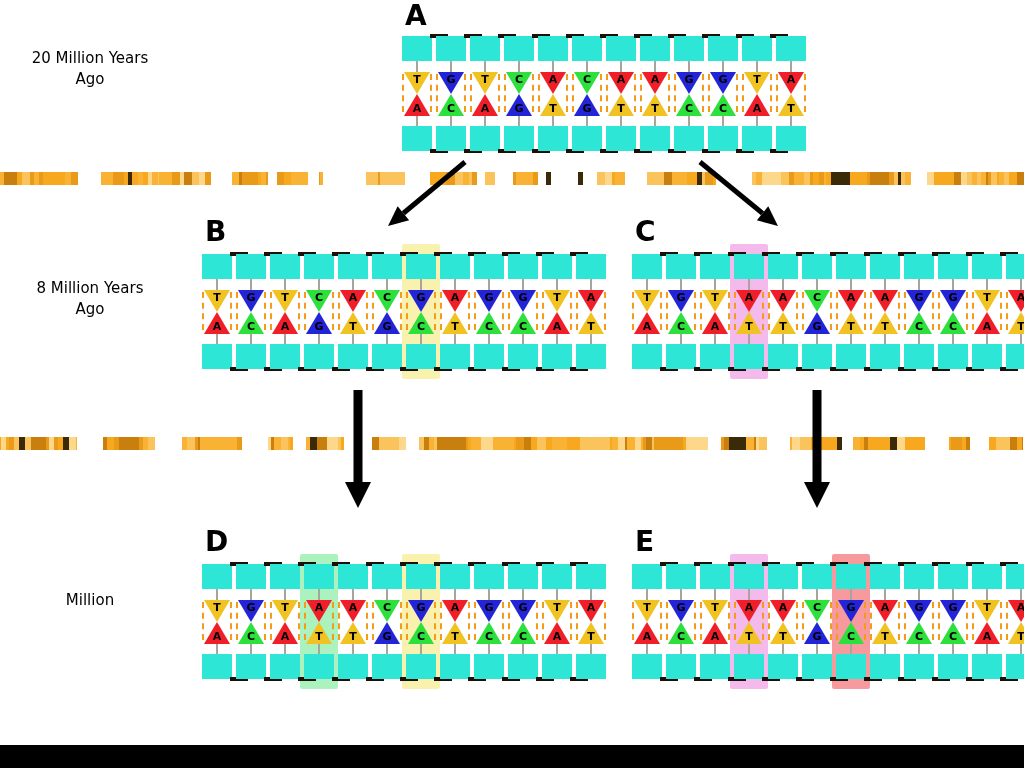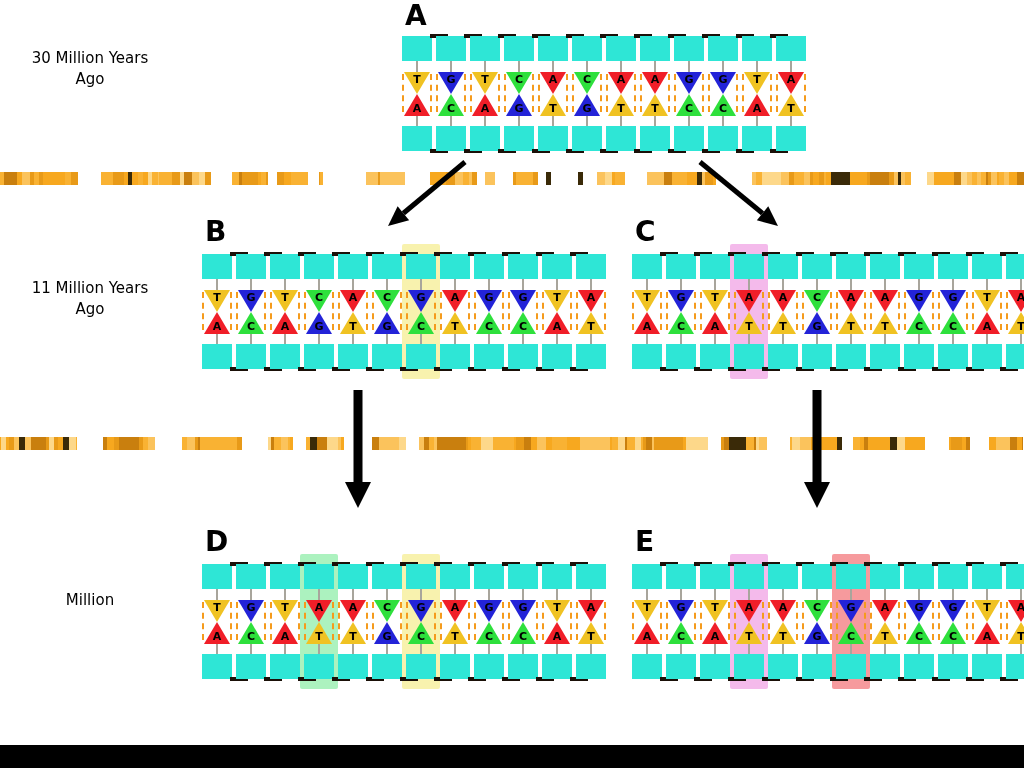--- a/index.html
+++ b/index.html
@@ -54,25 +54,25 @@
          border-left:2px dashed #f59b1c;}
 
   
   .arrow-svg{position:absolute;overflow:visible;}
 </style>
 </head>
 <body>
 
 <div id="stage">
     <div class="era-label" style="top: 48px;">
-      <div>30 Million Years</div>
+      <div>20 Million Years</div>
       <div>Ago</div>
     </div>
     <div class="era-label" style="top: 278px;">
-      <div>11 Million Years</div>
+      <div>8 Million Years</div>
       <div>Ago</div>
     </div>
     <div class="era-label" style="top: 590px;">
       <div>Million</div>
     </div>
     <div class="band-strip" style="left: 0px; top: 172px; width: 1024px;">
       <i style="left: 0px; width: 4px; background: rgb(249, 178, 51);"></i>
       <i style="left: 4px; width: 13px; background: rgb(201, 127, 14);"></i>
       <i style="left: 17px; width: 5px; background: rgb(247, 168, 31);"></i>
       <i style="left: 22px; width: 8px; background: rgb(251, 195, 92);"></i>

